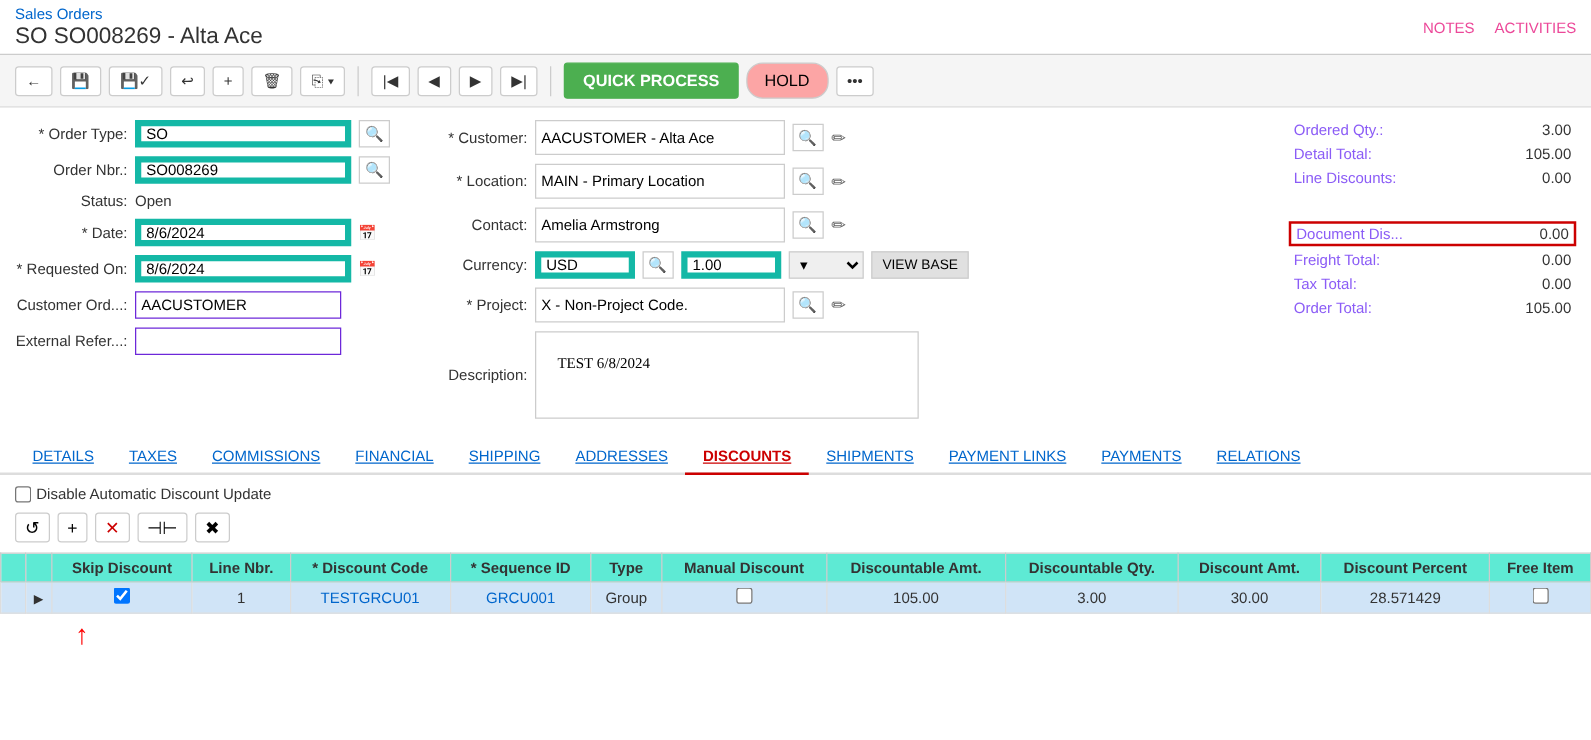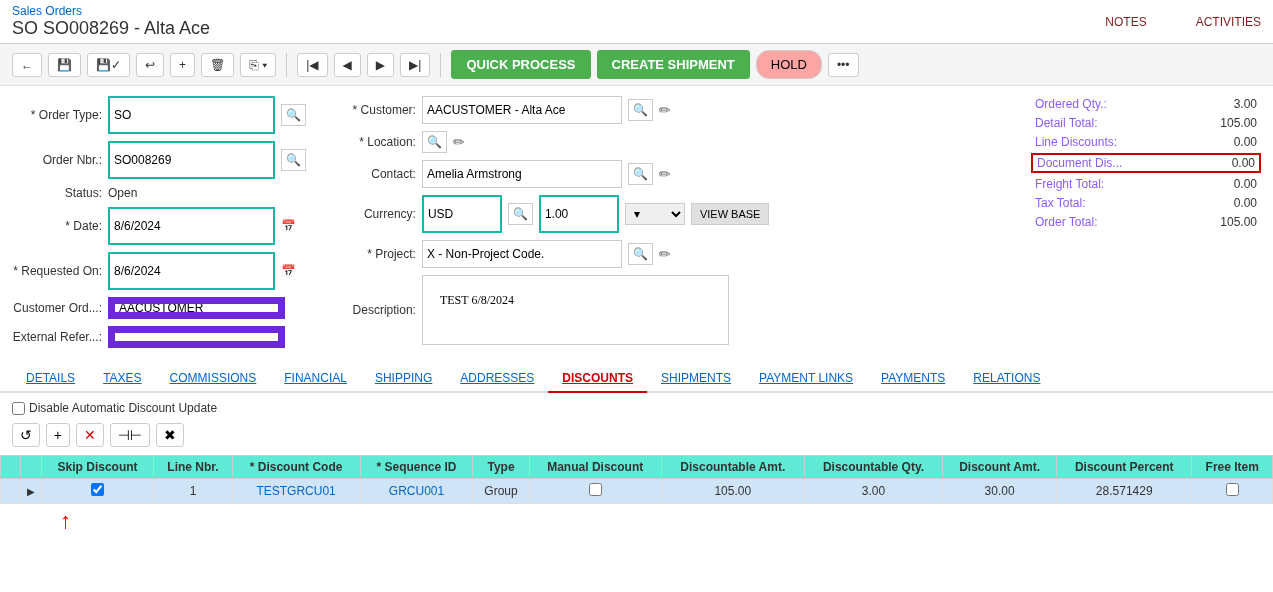--- a/index.html
+++ b/index.html
@@ -3,47 +3,47 @@
   <meta charset="utf-8">
   <style>
     * { box-sizing: border-box; margin: 0; padding: 0; font-family: Arial, sans-serif; font-size: 12px; }
     body { background: #fff; color: #333; width: 1273px; }
 
     .top-bar { display: flex; align-items: center; justify-content: space-between; padding: 4px 12px; border-bottom: 1px solid #ccc; }
     .top-bar-left { display: flex; flex-direction: column; }
     .sales-orders-link { color: #0066cc; text-decoration: none; font-size: 12px; }
     .page-title { font-size: 18px; font-weight: normal; color: #333; }
     .top-bar-right { display: flex; gap: 16px; align-items: center; }
-    .top-nav-btn { background: none; border: none; cursor: pointer; color: #7f1d1d; font-size: 12px; display: flex; align-items: center; gap: 4px; margin-left: 33px; }
+    .top-nav-btn { background: none; border: none; cursor: pointer; color: #ec4899; font-size: 12px; display: flex; align-items: center; gap: 4px; }
 
     .toolbar { display: flex; align-items: center; gap: 6px; padding: 6px 12px; border-bottom: 1px solid #ddd; background: #f5f5f5; }
     .toolbar-btn { background: #fff; border: 1px solid #ccc; border-radius: 3px; padding: 4px 8px; cursor: pointer; display: flex; align-items: center; gap: 3px; color: #333; }
     .toolbar-btn-green { background: #4caf50; color: #fff; border: 1px solid #4caf50; border-radius: 3px; padding: 6px 14px; cursor: pointer; font-weight: bold; font-size: 13px; }
     .toolbar-btn-create { background: #4caf50; color: #fff; border: 1px solid #4caf50; border-radius: 3px; padding: 6px 14px; cursor: pointer; font-weight: bold; font-size: 13px; }
     .toolbar-btn-hold { background: #fca5a5; border: 1px solid #ccc; border-radius: 13px; padding: 6px 14px; cursor: pointer; font-size: 13px; }
 
     .form-area { padding: 10px 12px; display: flex; gap: 20px; }
     .form-col { display: flex; flex-direction: column; gap: 4px; }
     .form-row { display: flex; align-items: center; gap: 6px; margin-bottom: 3px; }
     .form-label { color: #333; min-width: 90px; text-align: right; white-space: nowrap; }
-    .form-input { border: 2px solid #14b8a6; padding: 2px 4px; height: 38px; min-width: 80px; }
+    .form-input { border: 5px solid #14b8a6; padding: 2px 4px; height: 22px; min-width: 80px; }
     .form-input-wide { border: 1px solid #ccc; padding: 2px 4px; height: 28px; min-width: 200px; }
-    .form-input-medium { border: 7px solid #6d28d9; padding: 2px 4px; height: 22px; min-width: 120px; }
+    .form-input-medium { border: 1px solid #6d28d9; padding: 2px 4px; height: 22px; min-width: 120px; }
     .search-icon-btn { border: 1px solid #ccc; background: #fff; padding: 2px 4px; cursor: pointer; height: 22px; }
     .edit-icon { color: #666; cursor: pointer; font-size: 14px; }
     .calendar-icon { color: #666; cursor: pointer; font-size: 12px; }
     .select-input { border: 1px solid #ccc; padding: 2px 4px; height: 22px; min-width: 60px; }
     .view-base-btn { background: #e0e0e0; border: 1px solid #ccc; padding: 2px 8px; cursor: pointer; height: 22px; font-size: 11px; }
     .textarea-input { border: 1px solid #ccc; padding: 17px; width: 307px; height: 70px; resize: none; font-family: Liberation Serif, serif; }
 
     .summary-col { display: flex; flex-direction: column; gap: 3px; min-width: 230px; margin-left: auto; }
     .summary-row { display: flex; justify-content: space-between; align-items: center; padding: 1px 4px; }
     .summary-label { color: #8b5cf6; }
     .summary-value { font-weight: normal; min-width: 60px; text-align: right; }
-    .summary-row-highlighted { display: flex; justify-content: space-between; align-items: center; border: 2px solid #cc0000; padding: 1px 4px; }
+    .summary-row-highlighted { display: flex; justify-content: space-between; align-items: center; border: 2px solid #cc0000; padding: 1px 4px; margin-top: 24px; }
 
     .tabs-bar { display: flex; border-bottom: 2px solid #ddd; padding: 0 12px; margin-top: 4px; }
     .tab { padding: 6px 14px; cursor: pointer; color: #0066cc; font-size: 12px; border-bottom: 2px solid transparent; margin-bottom: -2px; text-decoration: underline; }
     .tab-active { color: #cc0000; border-bottom: 2px solid #cc0000; font-weight: bold; }
 
     .discounts-toolbar { display: flex; align-items: center; gap: 8px; padding: 8px 12px 4px; }
     .checkbox-label { display: flex; align-items: center; gap: 4px; font-size: 12px; }
     .disc-toolbar-row { display: flex; align-items: center; gap: 6px; padding: 4px 12px; }
     .disc-toolbar-btn { background: #fff; border: 1px solid #ccc; border-radius: 3px; padding: 3px 7px; cursor: pointer; font-size: 14px; }
     .disc-toolbar-btn-red { background: #fff; border: 1px solid #ccc; border-radius: 3px; padding: 3px 7px; cursor: pointer; font-size: 14px; color: #cc0000; }
@@ -101,21 +101,20 @@
     <span>◀</span>
   </button>
   <button class="toolbar-btn">
     <span>▶</span>
   </button>
   <button class="toolbar-btn">
     <span>▶|</span>
   </button>
   <div class="divider"></div>
   <button class="toolbar-btn-green">QUICK PROCESS</button>
-  <button class="toolbar-btn-create">CREATE SHIPMENT</button>
   <button class="toolbar-btn-hold">HOLD</button>
   <button class="toolbar-btn">•••</button>
 </div>
 
 <div class="form-area">
 
   <div class="form-col">
     <div class="form-row">
       <span class="form-label">* Order Type:</span>
       <input class="form-input" value="SO" style="">
@@ -152,20 +151,21 @@
 
   <div class="form-col">
     <div class="form-row">
       <span class="form-label">* Customer:</span>
       <input class="form-input-wide" value="AACUSTOMER - Alta Ace" style="">
       <button class="search-icon-btn">🔍</button>
       <span class="edit-icon">✏</span>
     </div>
     <div class="form-row">
       <span class="form-label">* Location:</span>
+      <input class="form-input-wide" value="MAIN - Primary Location" style="">
       <button class="search-icon-btn">🔍</button>
       <span class="edit-icon">✏</span>
     </div>
     <div class="form-row">
       <span class="form-label">Contact:</span>
       <input class="form-input-wide" value="Amelia Armstrong" style="">
       <button class="search-icon-btn">🔍</button>
       <span class="edit-icon">✏</span>
     </div>
     <div class="form-row">

